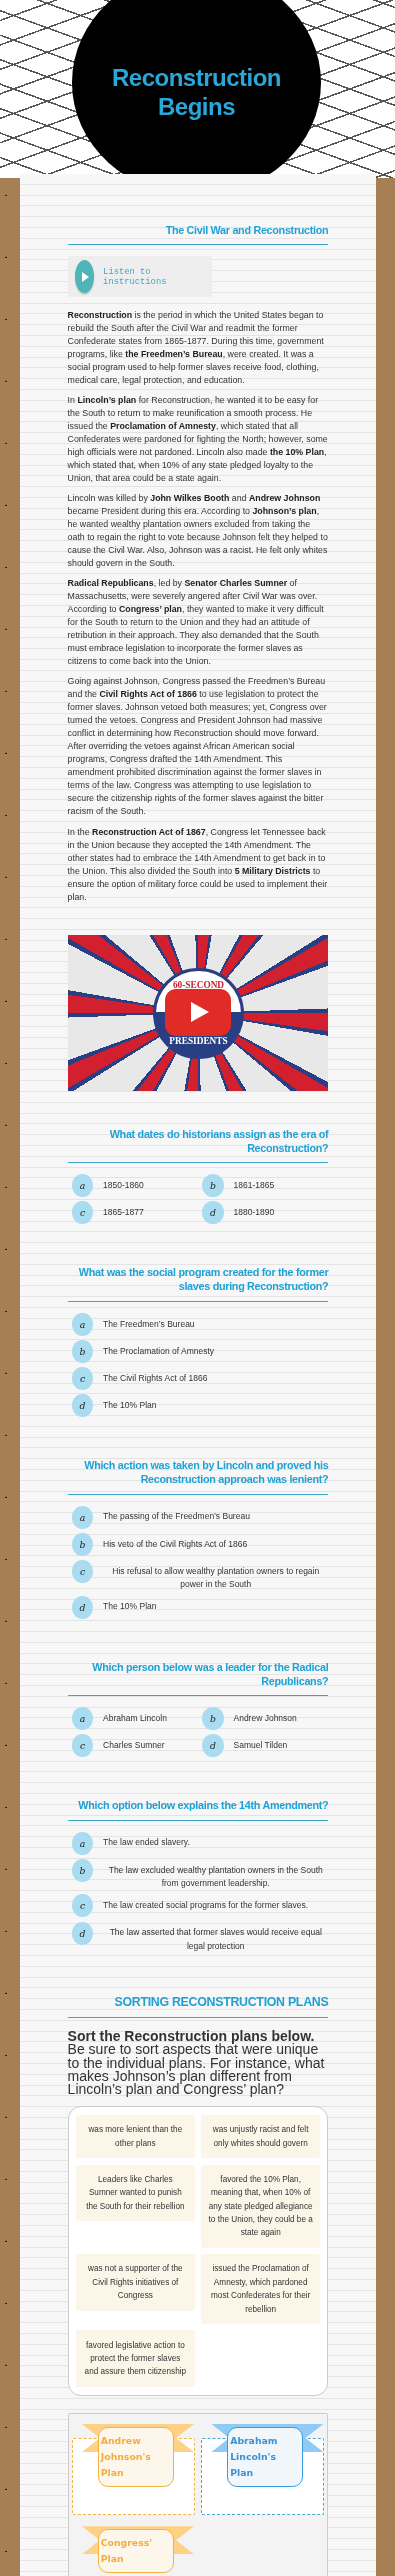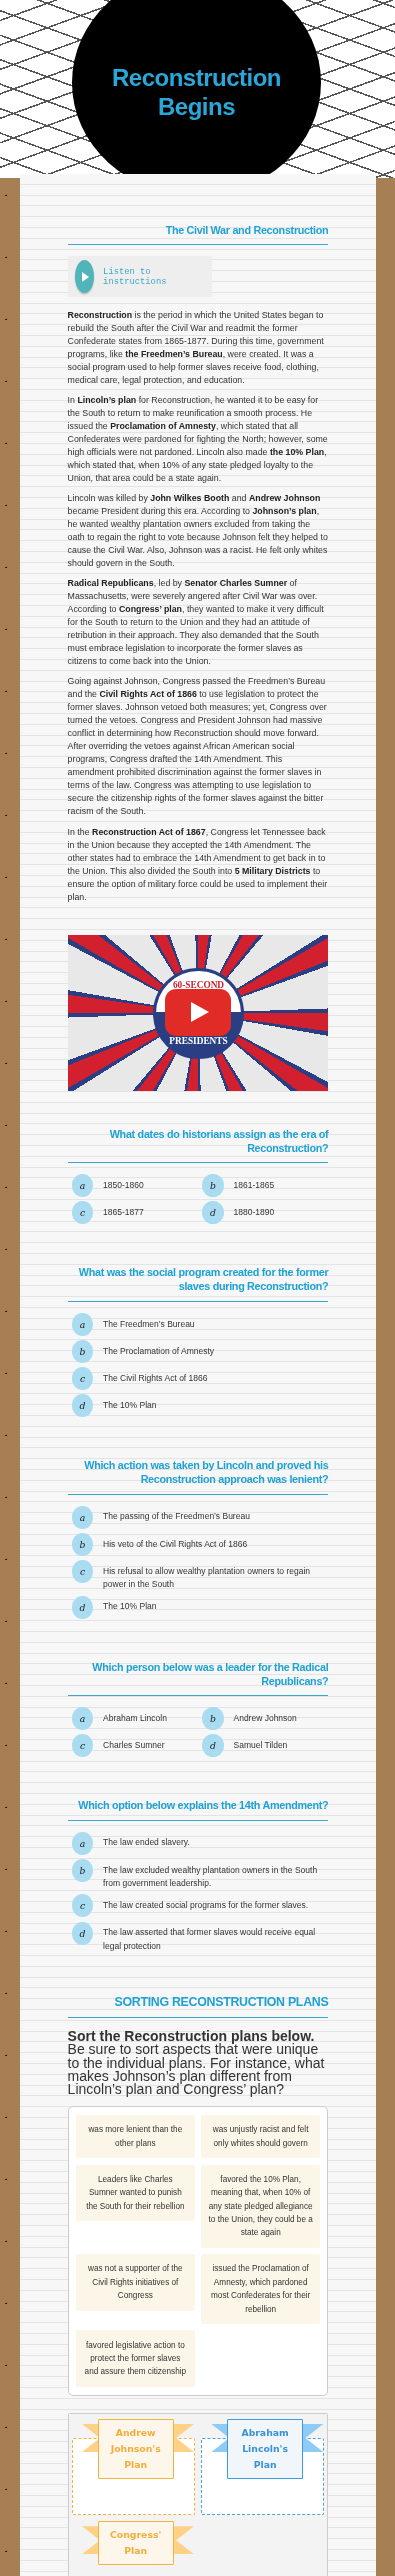--- a/index.html
+++ b/index.html
@@ -131,24 +131,24 @@
   .options.two .opt { width: 50%; }
   .options.one .opt { width: 100%; }
   .opt { display: flex; align-items: flex-start; margin-bottom: 4.1px; }
   .opt .letter {
     flex: 0 0 21.6px; height: 23px; border-radius: 50%;
     background: #a9dcf1;
     display: flex; align-items: center; justify-content: center;
     font-family: "DejaVu Serif", serif; font-style: italic;
     font-size: 9.3px; color: #222; margin: 0 9.8px 0 4.1px;
   }
-  .opt .text { font-family: "Liberation Sans", sans-serif; font-size: 8.5px; line-height: 13.4px; padding-top: 4.6px; color: #333; }
+  .opt .text { font-family: "Liberation Sans", sans-serif; font-size: 8.5px; line-height: 13.4px; padding-top: 4.6px; color: #333; text-align: center; }
   .sort-intro { font-family: "Liberation Sans", sans-serif; font-size: 14px; line-height: 13.4px; margin-bottom: 9.3px; }
   .sort-cards {
-    background: #fff; border: 0.5px solid #ccc; border-radius: 5px;
+    background: #fff; border: 0.5px solid #ccc; border-radius: 13px;
     padding: 8.2px 7.2px;
     display: grid; grid-template-columns: 1fr 1fr; gap: 6.2px 6.2px; align-items: start;
   }
   .sort-card {
     background: #fcf6e8; border-radius: 2.1px;
     padding: 8.2px 7.2px;
     text-align: center;
     font-family: "Liberation Sans", sans-serif; font-size: 8.2px; line-height: 13.4px; color: #333;
   }
   .sort-bins {
@@ -163,24 +163,24 @@
     border: 0.8px dashed #f2b441; border-radius: 1.5px; background: #fff;
   }
   .bin.blue .zone { border-color: #4aa3dc; }
   .bin .ribbon {
     position: absolute; top: 5.2px; left: 10.3px; width: 112px; height: 28px;
     background: #ffd186;
     clip-path: polygon(0 0, 100% 0, 84% 50%, 100% 100%, 0 100%, 16% 50%);
   }
   .bin.blue .ribbon { background: #8fcbf5; }
   .bin .tag {
-    position: absolute; top: 0; left: 26px; width: 76px;
-    background: #fdf6ea; border: 0.8px solid #f2b441; border-radius: 1px;
+    position: absolute; top: 8px; left: 26px; width: 76px;
+    background: #fdf6ea; border: 0.8px solid #f2b441; border-radius: 10px;
     padding: 5.2px 2.1px;
-    text-align: center;
+    text-align: left;
     color: #f4ad3d; font-weight: bold; font-size: 9.3px; line-height: 16px;
     font-family: "DejaVu Sans", sans-serif;
   }
   .bin.blue .tag { background: #f1f6fa; border-color: #3a9be0; color: #3a91d6; }
 </style>
 </head>
 <body>
 
 <div class="hero">
   <div class="hero-oval">

